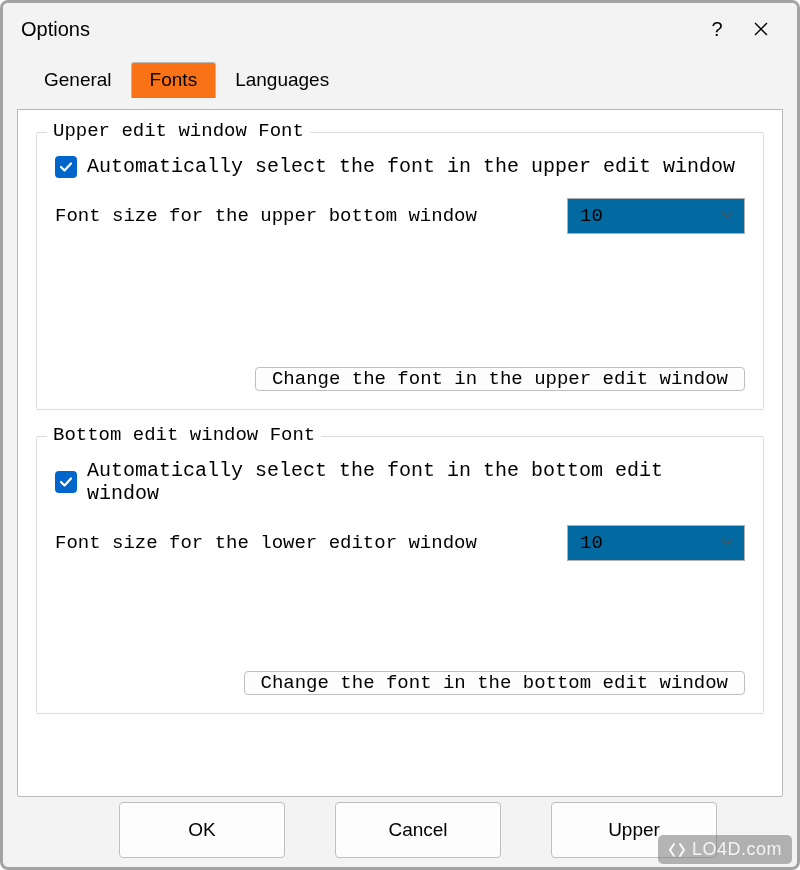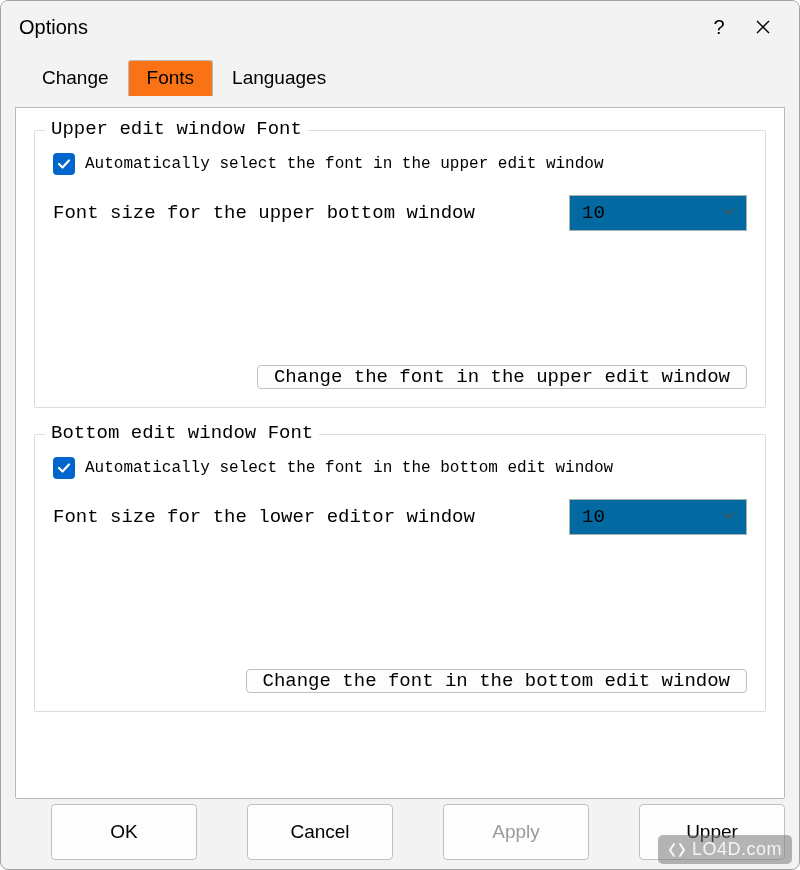--- a/index.html
+++ b/index.html
@@ -8,21 +8,21 @@
     width: 800px; height: 870px;
     font-family: "Segoe UI", Tahoma, sans-serif;
     font-size: 18px;
     background: #fff;
     color: #000;
     position: relative;
   }
   .window {
     width: 800px; height: 870px;
     background: #f3f3f3;
-    border: 1px solid #a3a3a3;
+    border: 3px solid #a3a3a3;
     border-radius: 8px;
     display: flex;
     flex-direction: column;
     overflow: hidden;
   }
   
   .titlebar {
     height: 52px;
     display: flex;
     align-items: center;
@@ -102,21 +102,21 @@
     margin-bottom: 20px;
   }
   .checkbox {
     width: 22px; height: 22px;
     border-radius: 4px;
     background: #0066cc;
     display: flex; align-items: center; justify-content: center;
     flex-shrink: 0;
   }
   .checkbox svg { width: 14px; height: 14px; }
-  .check-label { font-size: 16px; }
+  .check-label { font-size: 20px; }
   .size-row {
     display: flex;
     align-items: center;
     justify-content: space-between;
   }
   .size-label { font-size: 19px; }
   .combo {
     width: 178px; height: 36px;
     border: 1px solid #b0b0b0;
     background: #0369a1;
@@ -179,21 +179,21 @@
     <div class="title">Options</div>
     <div class="tb-btn help">?</div>
     <div class="tb-btn close">
       <svg viewBox="0 0 16 16">
           <path d="M2 2 L14 14 M14 2 L2 14" stroke="#000" stroke-width="1.4" fill="none"></path>
         </svg>
     </div>
   </div>
 
   <div class="tabstrip">
-    <div class="tab inactive">Change</div>
+    <div class="tab inactive">General</div>
     <div class="tab active">Fonts</div>
     <div class="tab inactive">Languages</div>
   </div>
 
   <div class="pane">
 
     <div class="groupbox">
       <div class="legend">Upper edit window Font</div>
       <div class="check-row">
         <div class="checkbox">
@@ -243,21 +243,20 @@
       <div class="change-btn-row">
         <button class="btn">Change the font in the bottom edit window</button>
       </div>
     </div>
 
   </div>
 
   <div class="footer">
     <button class="btn">OK</button>
     <button class="btn">Cancel</button>
-    <button class="btn disabled">Apply</button>
     <button class="btn">Upper</button>
   </div>
 
 </div>
 
 <div class="watermark">
   <svg viewBox="0 0 18 18">
       <path d="M6 3 L2 9 L6 15 M12 3 L16 9 L12 15" stroke="rgba(255,255,255,0.9)" stroke-width="2" fill="none" stroke-linecap="round"></path>
     </svg>
   <span>LO4D.com</span>

